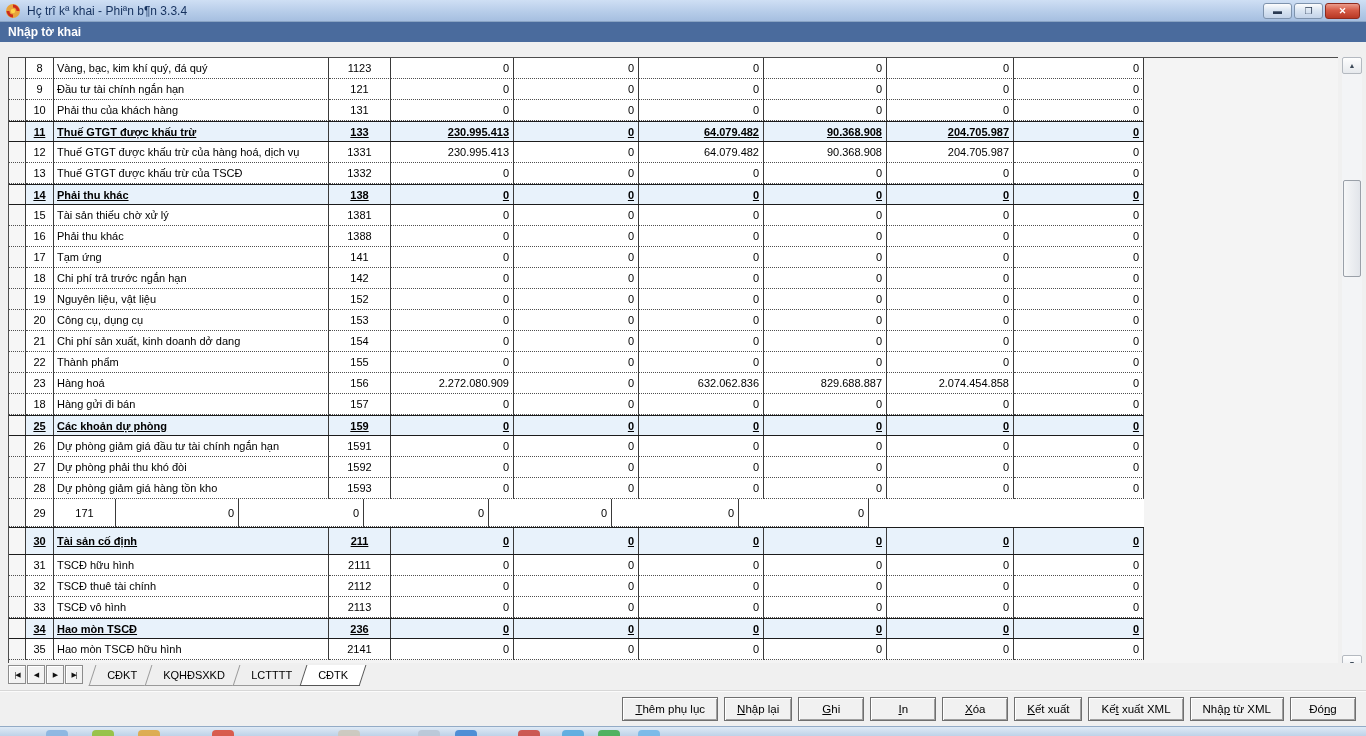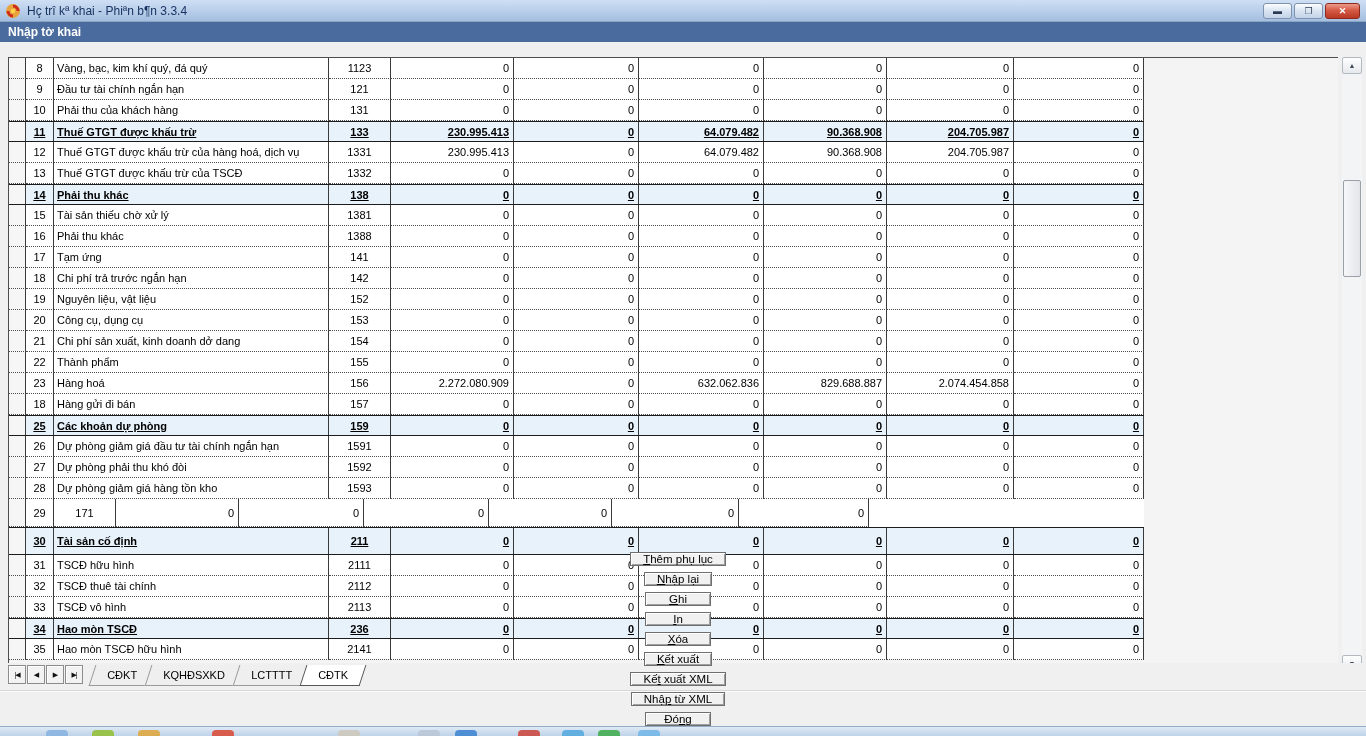--- a/index.html
+++ b/index.html
@@ -60,21 +60,21 @@
     margin-right:1px; letter-spacing:-1px; }
   .tabs { display:flex; margin-left:8px; }
   .tab { height:21px; padding:0 14px; background:#efefef; border:1px solid #9a9a9a; border-top:none;
     transform:skewX(-18deg); display:flex; align-items:center; margin-right:-4px; }
   .tab > span { transform:skewX(18deg); font-size:11px; color:#000; white-space:nowrap; }
   .tab.active { background:#fff; border-color:#555; z-index:2; }
 
   
   .buttonbar { position:absolute; left:0; top:690px; width:1366px; height:36px; background:#f0f0f0;
     border-top:1px solid #d7d7d7; box-shadow:inset 0 1px 0 #fbfbfb;
-    display:flex; justify-content:flex-end; align-items:center; gap:6px; padding-right:10px;flex-direction:column; }
+    display:flex; justify-content:flex-end; align-items:center; gap:6px; padding-right:10px; }
   .cmd-btn { height:24px; min-width:66px; padding:0 12px; background:#f1f1f1;
     border:1px solid #6f6f6f; box-shadow:inset 1px 1px 0 #ffffff, inset -1px -1px 0 #9f9f9f;
     font-size:11.5px; color:#000; font-family:"Liberation Sans", sans-serif; white-space:nowrap; }
   .cmd-btn .key { text-decoration:underline; }
 
   
   .taskbar { position:absolute; left:0; top:726px; width:1366px; height:10px;
     background:linear-gradient(#dfeaf6,#bed2e8); border-top:1px solid #93abc6; overflow:hidden; }
   .tb-icon { position:absolute; top:3px; width:22px; height:16px; border-radius:4px; opacity:.9; }
 </style>

